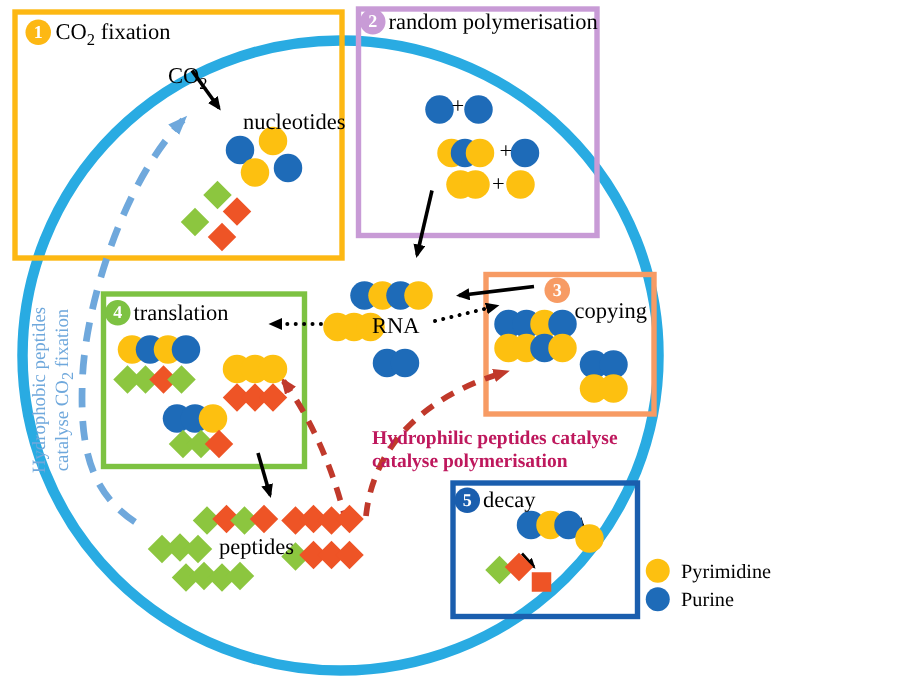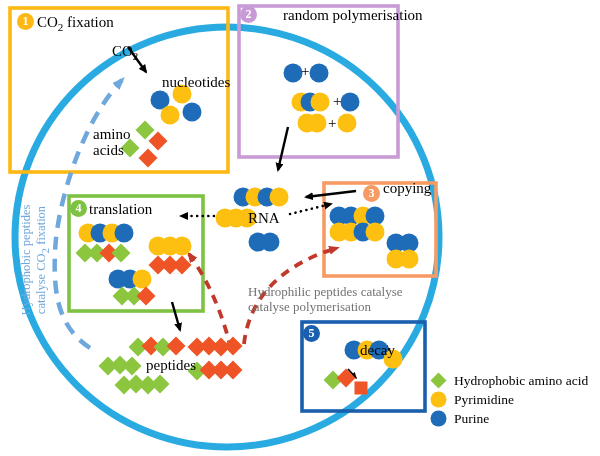--- a/index.html
+++ b/index.html
@@ -8,22 +8,22 @@
   .stage svg.art{position:absolute;left:0;top:0;}
   .pu{fill:#1E6BB8}.py{fill:#FDC010}.hb{fill:#8CC63F}.hl{fill:#EE5426}
   .bx{fill:none;stroke-width:3.6px;}
   .badge{position:absolute;width:17px;height:17px;border-radius:50%;color:#fff;
          font-size:12px;font-weight:bold;text-align:center;line-height:17px;}
   .b1{background:#FDB813}.b2{background:#C89BD6}.b3{background:#F79B64}
   .b4{background:#7DC242}.b5{background:#1A5EAE}
   .title,.lbl{position:absolute;font-size:15px;line-height:17px;white-space:nowrap;}
   sub{font-size:11px;}
   .plus{position:absolute;font-size:15px;line-height:17px;}
-  .red-note{position:absolute;left:248px;top:284px;color:#737373;font-size:13px;
-            line-height:15px;white-space:nowrap;}
+  .red-note{position:absolute;left:248px;top:284px;color:#be185d;font-size:13px;
+            line-height:15px;white-space:nowrap;font-weight:bold;}
   .blue-note{position:absolute;left:-42px;top:245px;width:152px;height:30px;
              transform:rotate(-90deg);color:#6FA8DC;font-size:12.5px;line-height:15px;
              text-align:center;white-space:nowrap;}
   .legend{position:absolute;left:430px;top:371px;}
   .legend .row{display:flex;align-items:center;height:19px;gap:7px;font-size:13.5px;white-space:nowrap;}
 </style>
 </head>
 <body>
 
 <div class="stage">
@@ -197,60 +197,50 @@
       <use href="#dia" x="136" y="384" class="hb"></use>
       <use href="#dia" x="148" y="385" class="hb"></use>
       <use href="#dia" x="160" y="384" class="hb"></use>
     </g>
   </svg>
 
   <div class="badge b1" style="left:17px;top:13px;">1</div>
   <div class="title" style="left:37px;top:14px;"><span>CO</span><sub>2</sub><span> fixation</span></div>
 
   <div class="badge b2" style="left:240px;top:6px;">2</div>
-  <div class="title" style="left:259px;top:7px;margin-left:24px;">random polymerisation</div>
+  <div class="title" style="left:259px;top:7px;">random polymerisation</div>
 
   <div class="badge b3" style="left:363px;top:185px;">3</div>
-  <div class="title" style="left:383px;top:180px;">copying</div>
+  <div class="title" style="left:383px;top:200px;">copying</div>
 
   <div class="badge b4" style="left:70px;top:200px;">4</div>
   <div class="title" style="left:89px;top:201px;">translation</div>
 
   <div class="badge b5" style="left:303px;top:325px;">5</div>
-  <div class="title" style="left:322px;top:342px;margin-left:38px;">decay</div>
+  <div class="title" style="left:322px;top:326px;">decay</div>
 
   <div class="lbl" style="left:112px;top:43px;"><span>CO</span><sub>2</sub></div>
   <div class="lbl" style="left:162px;top:74px;">nucleotides</div>
-  <div class="lbl" style="left:93px;top:126px;line-height:16px;">
-      <div>amino</div>
-      <div>acids</div>
-    </div>
   <div class="lbl" style="left:248px;top:210px;">RNA</div>
   <div class="lbl" style="left:146px;top:357px;">peptides</div>
 
   <span class="plus" style="left:301px;top:63px;">+</span>
   <span class="plus" style="left:333px;top:93px;">+</span>
   <span class="plus" style="left:328px;top:115px;">+</span>
 
   <div class="red-note">
     <div>Hydrophilic peptides catalyse</div>
     <div>catalyse polymerisation</div>
   </div>
   <div class="blue-note">
     <div>Hydrophobic peptides</div>
     <div><span>catalyse CO</span><sub>2</sub><span> fixation</span></div>
   </div>
 
   <div class="legend">
-    <div class="row">
-      <svg width="17" height="17">
-          <path d="M8.5 0.5 L16.5 8.5 L8.5 16.5 L0.5 8.5 Z" fill="#8CC63F"></path>
-        </svg>
-      <span>Hydrophobic amino acid</span>
-    </div>
     <div class="row">
       <svg width="17" height="17">
           <circle cx="8.5" cy="8.5" r="8" fill="#FDC010"></circle>
         </svg>
       <span>Pyrimidine</span>
     </div>
     <div class="row">
       <svg width="17" height="17">
           <circle cx="8.5" cy="8.5" r="8" fill="#1E6BB8"></circle>
         </svg>

